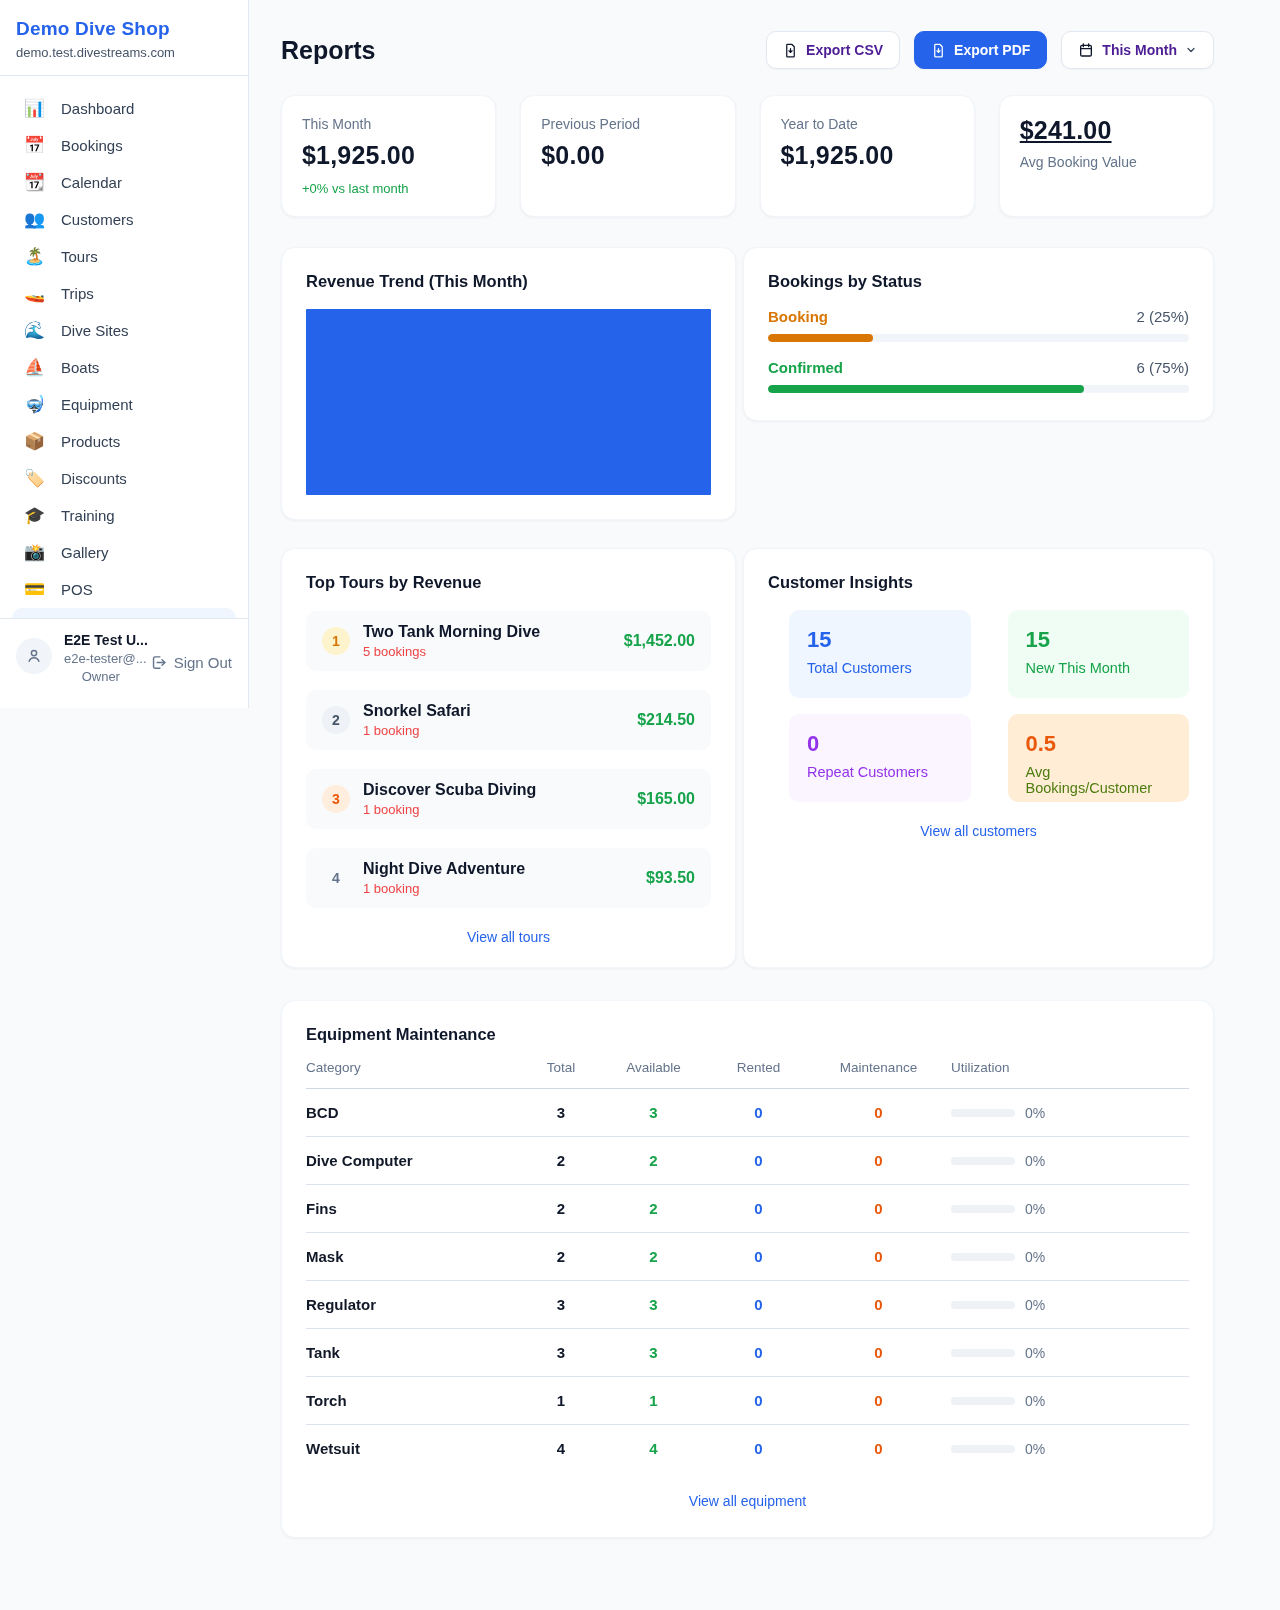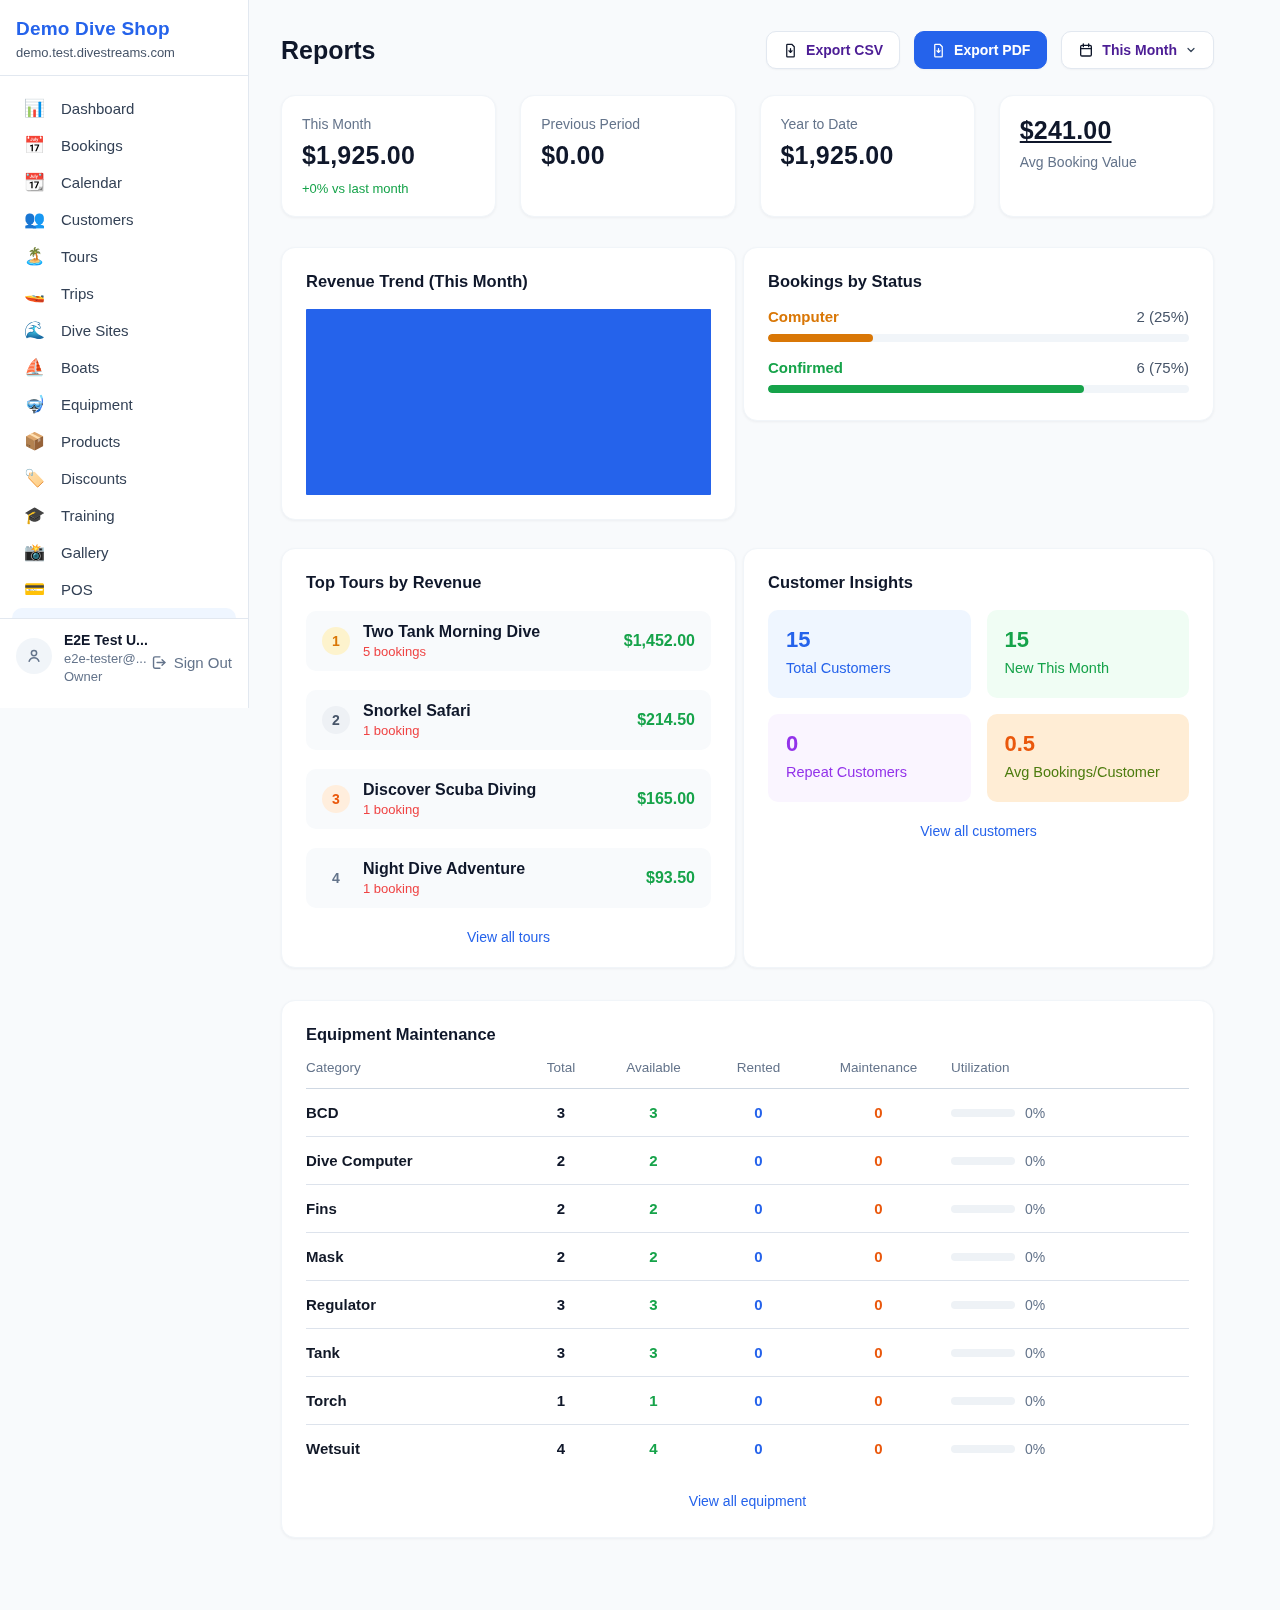--- a/index.html
+++ b/index.html
@@ -29,21 +29,21 @@
   .nav-icon { width:22px; font-size:17px; line-height:1; text-align:center; }
   .active-sliver { height:10px; margin:0 12px; background:#eff6ff; border-radius:10px 10px 0 0; }
   .user-box {
     border-top:1px solid #e2e8f0; margin-top:0;
     padding:13px 16px 8px; display:flex; gap:12px; align-items:flex-start;
   }
   .avatar {
     width:36px; height:36px; border-radius:50%; background:#f1f5f9;
     display:flex; align-items:center; justify-content:center; flex:0 0 36px; margin-top:6px;
   }
-  .user-info { flex:1; min-width:0; }
+  .user-info { flex:1; min-width:0;text-align:center; }
   .user-name { font-size:14px; font-weight:bold; color:#0f172a; white-space:nowrap; }
   .user-email { font-size:13px; color:#64748b; margin-top:3px; white-space:nowrap; }
   .user-role { font-size:13px; color:#64748b; margin-top:3px; }
   .signout { display:flex; align-items:center; gap:7px; color:#64748b; font-size:15px; cursor:pointer; margin-top:22px; white-space:nowrap; }
   
   .main { margin-left:249px; padding:31px 66px 40px 32px; }
   .page-head { display:flex; align-items:center; justify-content:space-between; }
   .page-title { font-size:25px; font-weight:bold; color:#0f172a; }
   .head-actions { display:flex; gap:14px; align-items:center; }
   .btn {
@@ -88,21 +88,21 @@
     width:28px; height:28px; border-radius:50%; flex:0 0 28px;
     display:flex; align-items:center; justify-content:center;
     font-size:14px; font-weight:bold; margin-right:13px;
   }
   .tour-meta { flex:1; min-width:0; }
   .tour-name { font-size:16px; font-weight:bold; color:#0f172a; }
   .tour-bookings { font-size:13px; color:#ef4444; margin-top:3px; }
   .tour-revenue { font-size:16px; font-weight:bold; color:#16a34a; }
   .view-link { display:block; text-align:center; color:#2563eb; font-size:14px; margin-top:21px; cursor:pointer; text-decoration:none; }
   .insight-grid { display:grid; grid-template-columns:1fr 1fr; gap:16px; margin-top:18px; }
-  .insight-tile { border-radius:10px; padding:17px 18px; height:88px; }
+  .insight-tile { border-radius:10px; padding:17px 18px; height:88px;margin-left:21px; }
   .insight-value { font-size:22px; font-weight:bold; }
   .insight-label { font-size:14.5px; margin-top:7px; }
   .equip-card { margin-top:32px; padding:24px 24px 28px; }
   .equip-table { margin-top:16px; }
   .t-row {
     display:grid; grid-template-columns:1fr 70px 95px 95px 125px 238px;
     column-gap:10px; align-items:center;
   }
   .t-head { padding-bottom:13px; border-bottom:1px solid #cfd8e3; }
   .t-head .t-cell { font-size:13.5px; color:#64748b; font-weight:normal; }
@@ -266,21 +266,21 @@
     <div class="card revenue-card">
       <div class="card-title">Revenue Trend (This Month)</div>
       <div class="chart-plot">
           <div class="chart-bar" style="height: 100%; background: rgb(37, 99, 235);"></div>
         </div>
     </div>
     <div class="card status-card">
       <div class="card-title">Bookings by Status</div>
       <div class="status-row">
         <div class="status-line">
-          <span class="status-label" style="color: rgb(217, 119, 6);">Computer</span>
+          <span class="status-label" style="color: rgb(217, 119, 6);">Booking</span>
           <span class="status-count">2 (25%)</span>
         </div>
         <div class="bar-track">
           <div class="bar-fill" style="width: 25%; background: rgb(217, 119, 6);"></div>
         </div>
       </div>
       <div class="status-row">
         <div class="status-line">
           <span class="status-label" style="color: rgb(22, 163, 74);">Confirmed</span>
           <span class="status-count">6 (75%)</span>

